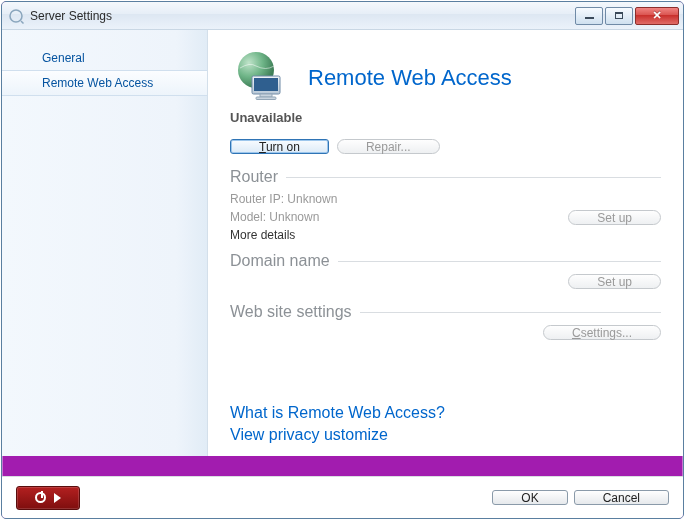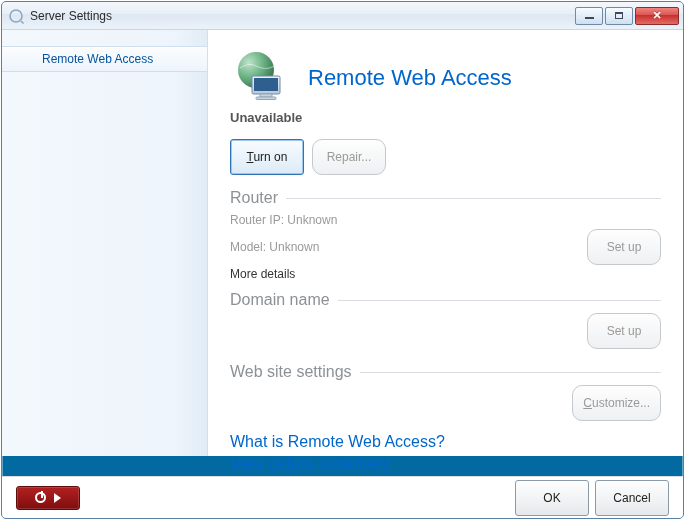--- a/index.html
+++ b/index.html
@@ -10,21 +10,21 @@
     background: #fff;
     width: 685px;
     height: 520px;
     overflow: hidden;
   }
   .window {
     width: 683px;
     height: 518px;
     border: 1px solid #5a7fa0;
     border-radius: 5px;
-    background: #0369a1;
+    background: #a21caf;
     position: relative;
     margin: 1px;
     display: flex;
     flex-direction: column;
     box-shadow: 0 0 0 1px rgba(255,255,255,0.4) inset;
     justify-content: flex-end;
   }
   
   .titlebar {
     height: 28px;
@@ -114,27 +114,27 @@
   .status {
     color:#555;
     font-size:13px;
     margin-top:-4px;
     margin-bottom:14px;
     font-weight:bold;
   }
   .action-row { display:flex; gap:8px; margin-bottom:12px;}
   .btn {
     min-width:74px;
-    height:36px;
+    height:15px;
     border:1px solid #8a9aa9;
     border-radius:3px;
     background: linear-gradient(to bottom,#fefefe,#e6e9ec);
     font-size:12px;
     color:#222;
-    padding:0 10px;
+    padding:0 28px;
   }
   .btn.default {
     border-color:#2f74b5;
     box-shadow:0 0 0 1px #9cc6ec inset;
     background: linear-gradient(to bottom,#f8fcff,#dceaf7);
   }
   .btn:disabled, .btn.disabled {
     color:#9a9a9a;
     border-color:#c5c9cd;
     background: linear-gradient(to bottom,#fefefe,#eef0f2);
@@ -213,20 +213,23 @@
           <span class="sq"></span>
         </div>
       <div class="win-btn close">
           <span class="x">✕</span>
         </div>
     </div>
   </div>
 
   <div class="body">
     <div class="sidebar">
+      <div class="side-item">
+        <span>General</span>
+      </div>
       <div class="side-item selected">
         <span>Remote Web Access</span>
       </div>
     </div>
 
     <div class="main">
       <div class="header">
         <div class="header-icon">
           <svg width="60" height="60" viewBox="0 0 60 60">
             <defs>
@@ -279,29 +282,29 @@
           <button class="btn disabled" disabled=""><span>Set up</span></button>
         </div>
       </div>
 
       <div class="section" style="margin-top:14px;">
         <div class="sect-head">
           <span>Web site settings</span>
           <span class="line"></span>
         </div>
         <div class="row-right">
-          <button class="btn disabled" disabled=""><span class="u">C</span><span>ustomize...</span></button>
+          <button class="btn disabled" disabled=""><span class="u">C</span><span>settings...</span></button>
         </div>
       </div>
 
       <div class="spacer"></div>
 
       <div class="links">
         <div class="link">What is Remote Web Access?</div>
-        <div class="link">View details statement</div>
+        <div class="link">View privacy ustomize</div>
       </div>
     </div>
   </div>
 
   <div class="footer">
     <div class="rec-badge">
       <span class="pwr"></span>
       <span class="play"></span>
     </div>
     <div class="footer-btns">

